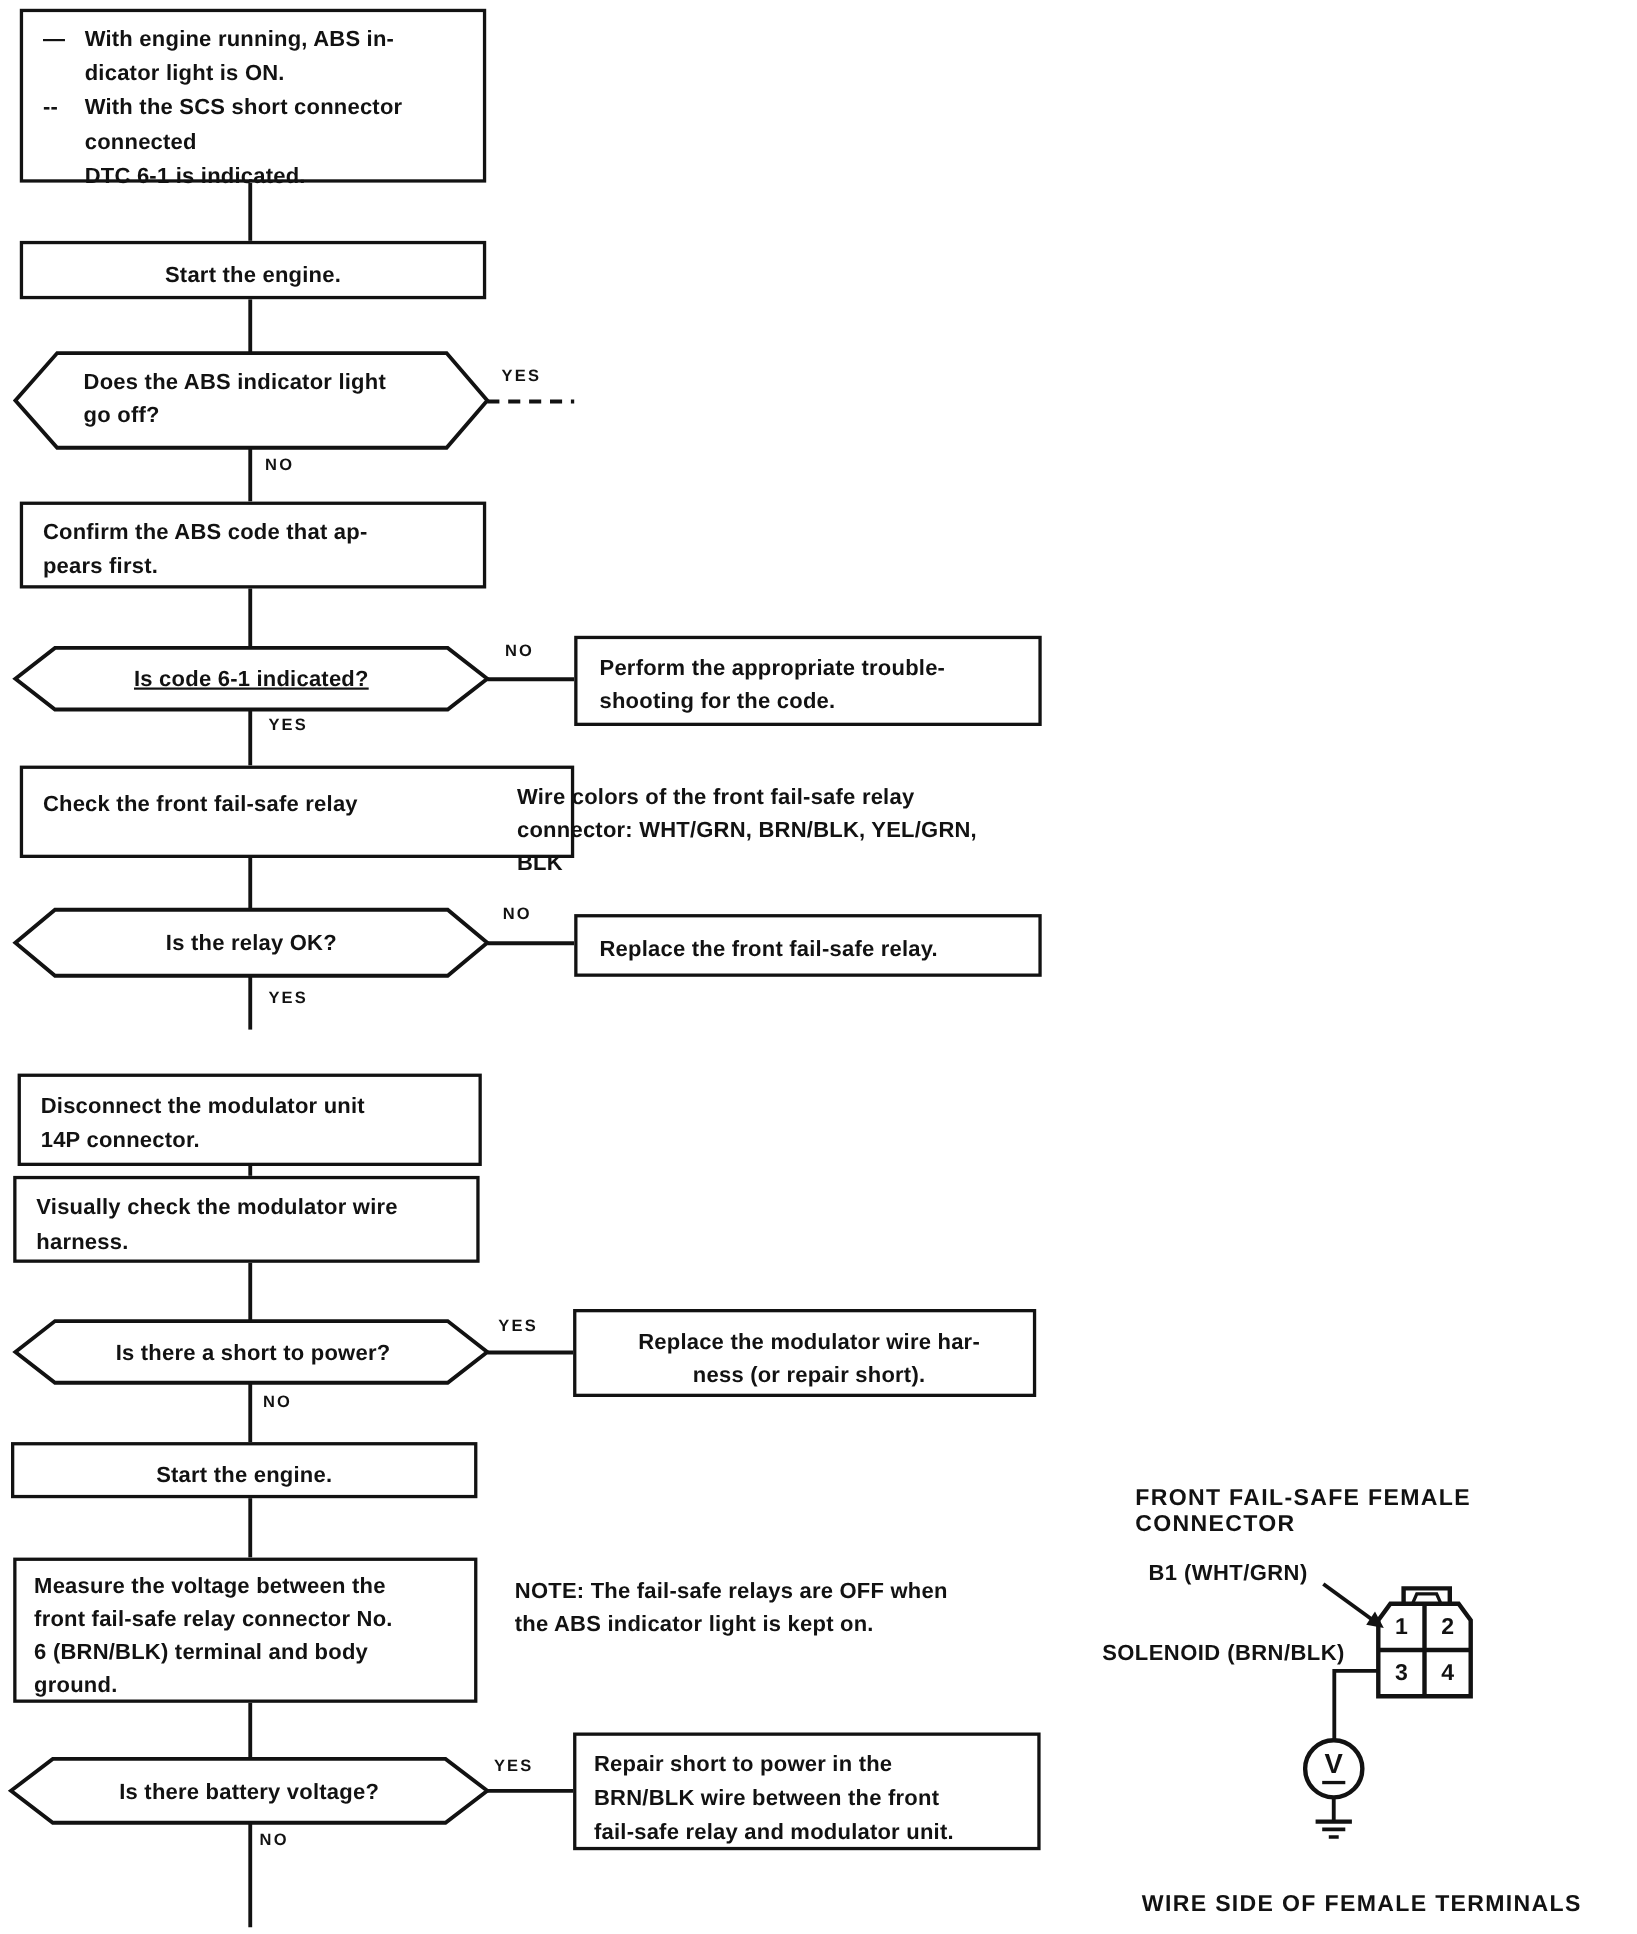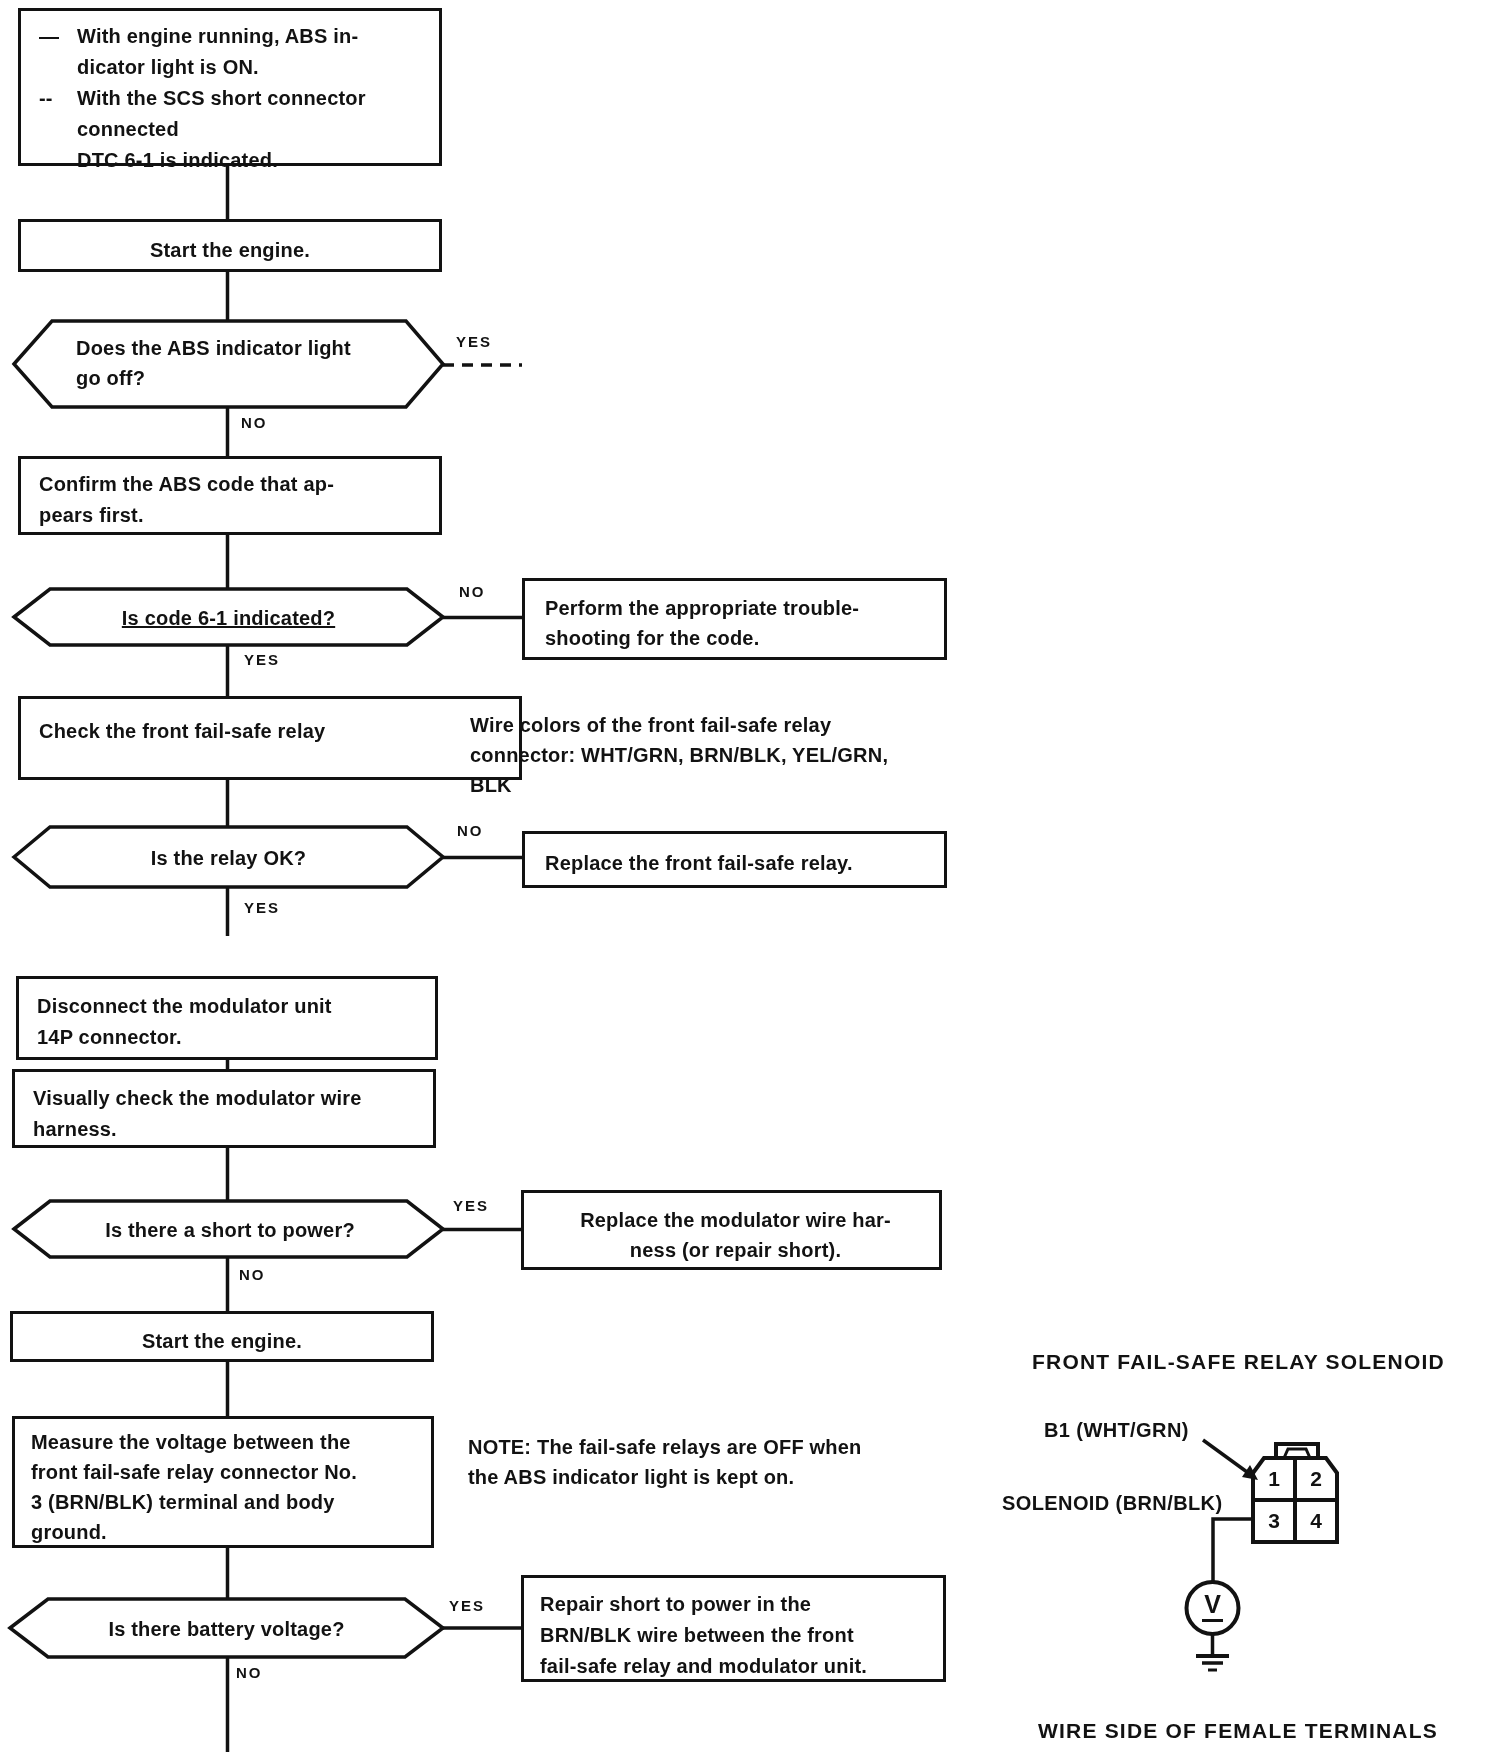--- a/index.html
+++ b/index.html
@@ -131,35 +131,35 @@
   <div class="lbl" style="left:453px;top:1197px;">YES</div>
   <div class="lbl" style="left:239px;top:1266px;">NO</div>
 
   <div class="box btxt ml" style="left:521px;top:1190px;width:421px;height:80px;padding:12px 12px 0 20px;text-align:center;">Replace the modulator wire har-
 ness (or repair short).</div>
 
   <div class="box btxt center" style="left:10px;top:1311px;width:424px;height:51px;padding-top:12px;">Start the engine.</div>
 
   <div class="box btxt ml" style="left:12px;top:1416px;width:422px;height:132px;padding:8px 10px 0 16px;">Measure the voltage between the
 front fail-safe relay connector No.
-3 (BRN/BLK) terminal and body
+6 (BRN/BLK) terminal and body
 ground.</div>
 
   <div class="sidetxt ml" style="left:468px;top:1432px;width:520px;">NOTE: The fail-safe relays are OFF when
 the ABS indicator light is kept on.</div>
 
   <div class="hextxt center" style="left:48px;top:1614px;width:357px;">Is there battery voltage?</div>
   <div class="lbl" style="left:449px;top:1597px;">YES</div>
   <div class="lbl" style="left:236px;top:1664px;">NO</div>
 
   <div class="box btxt ml" style="left:521px;top:1575px;width:425px;height:107px;padding:11px 10px 0 16px;line-height:31px;">Repair short to power in the
 BRN/BLK wire between the front
 fail-safe relay and modulator unit.</div>
 
-  <div class="rtitle" style="left:1032px;top:1350px;">FRONT FAIL-SAFE RELAY SOLENOID</div>
+  <div class="rtitle" style="left:1032px;top:1350px;">FRONT FAIL-SAFE FEMALE CONNECTOR</div>
   <div class="rlabel" style="left:1044px;top:1419px;">B1 (WHT/GRN)</div>
   <div class="rlabel" style="left:1002px;top:1492px;">SOLENOID (BRN/BLK)</div>
 
   <div class="term" style="left:1257px;top:1462px;">1</div>
   <div class="term" style="left:1299px;top:1462px;">2</div>
   <div class="term" style="left:1257px;top:1504px;">3</div>
   <div class="term" style="left:1299px;top:1504px;">4</div>
 
   <div id="voltmeter-v">
     <span>V</span>

